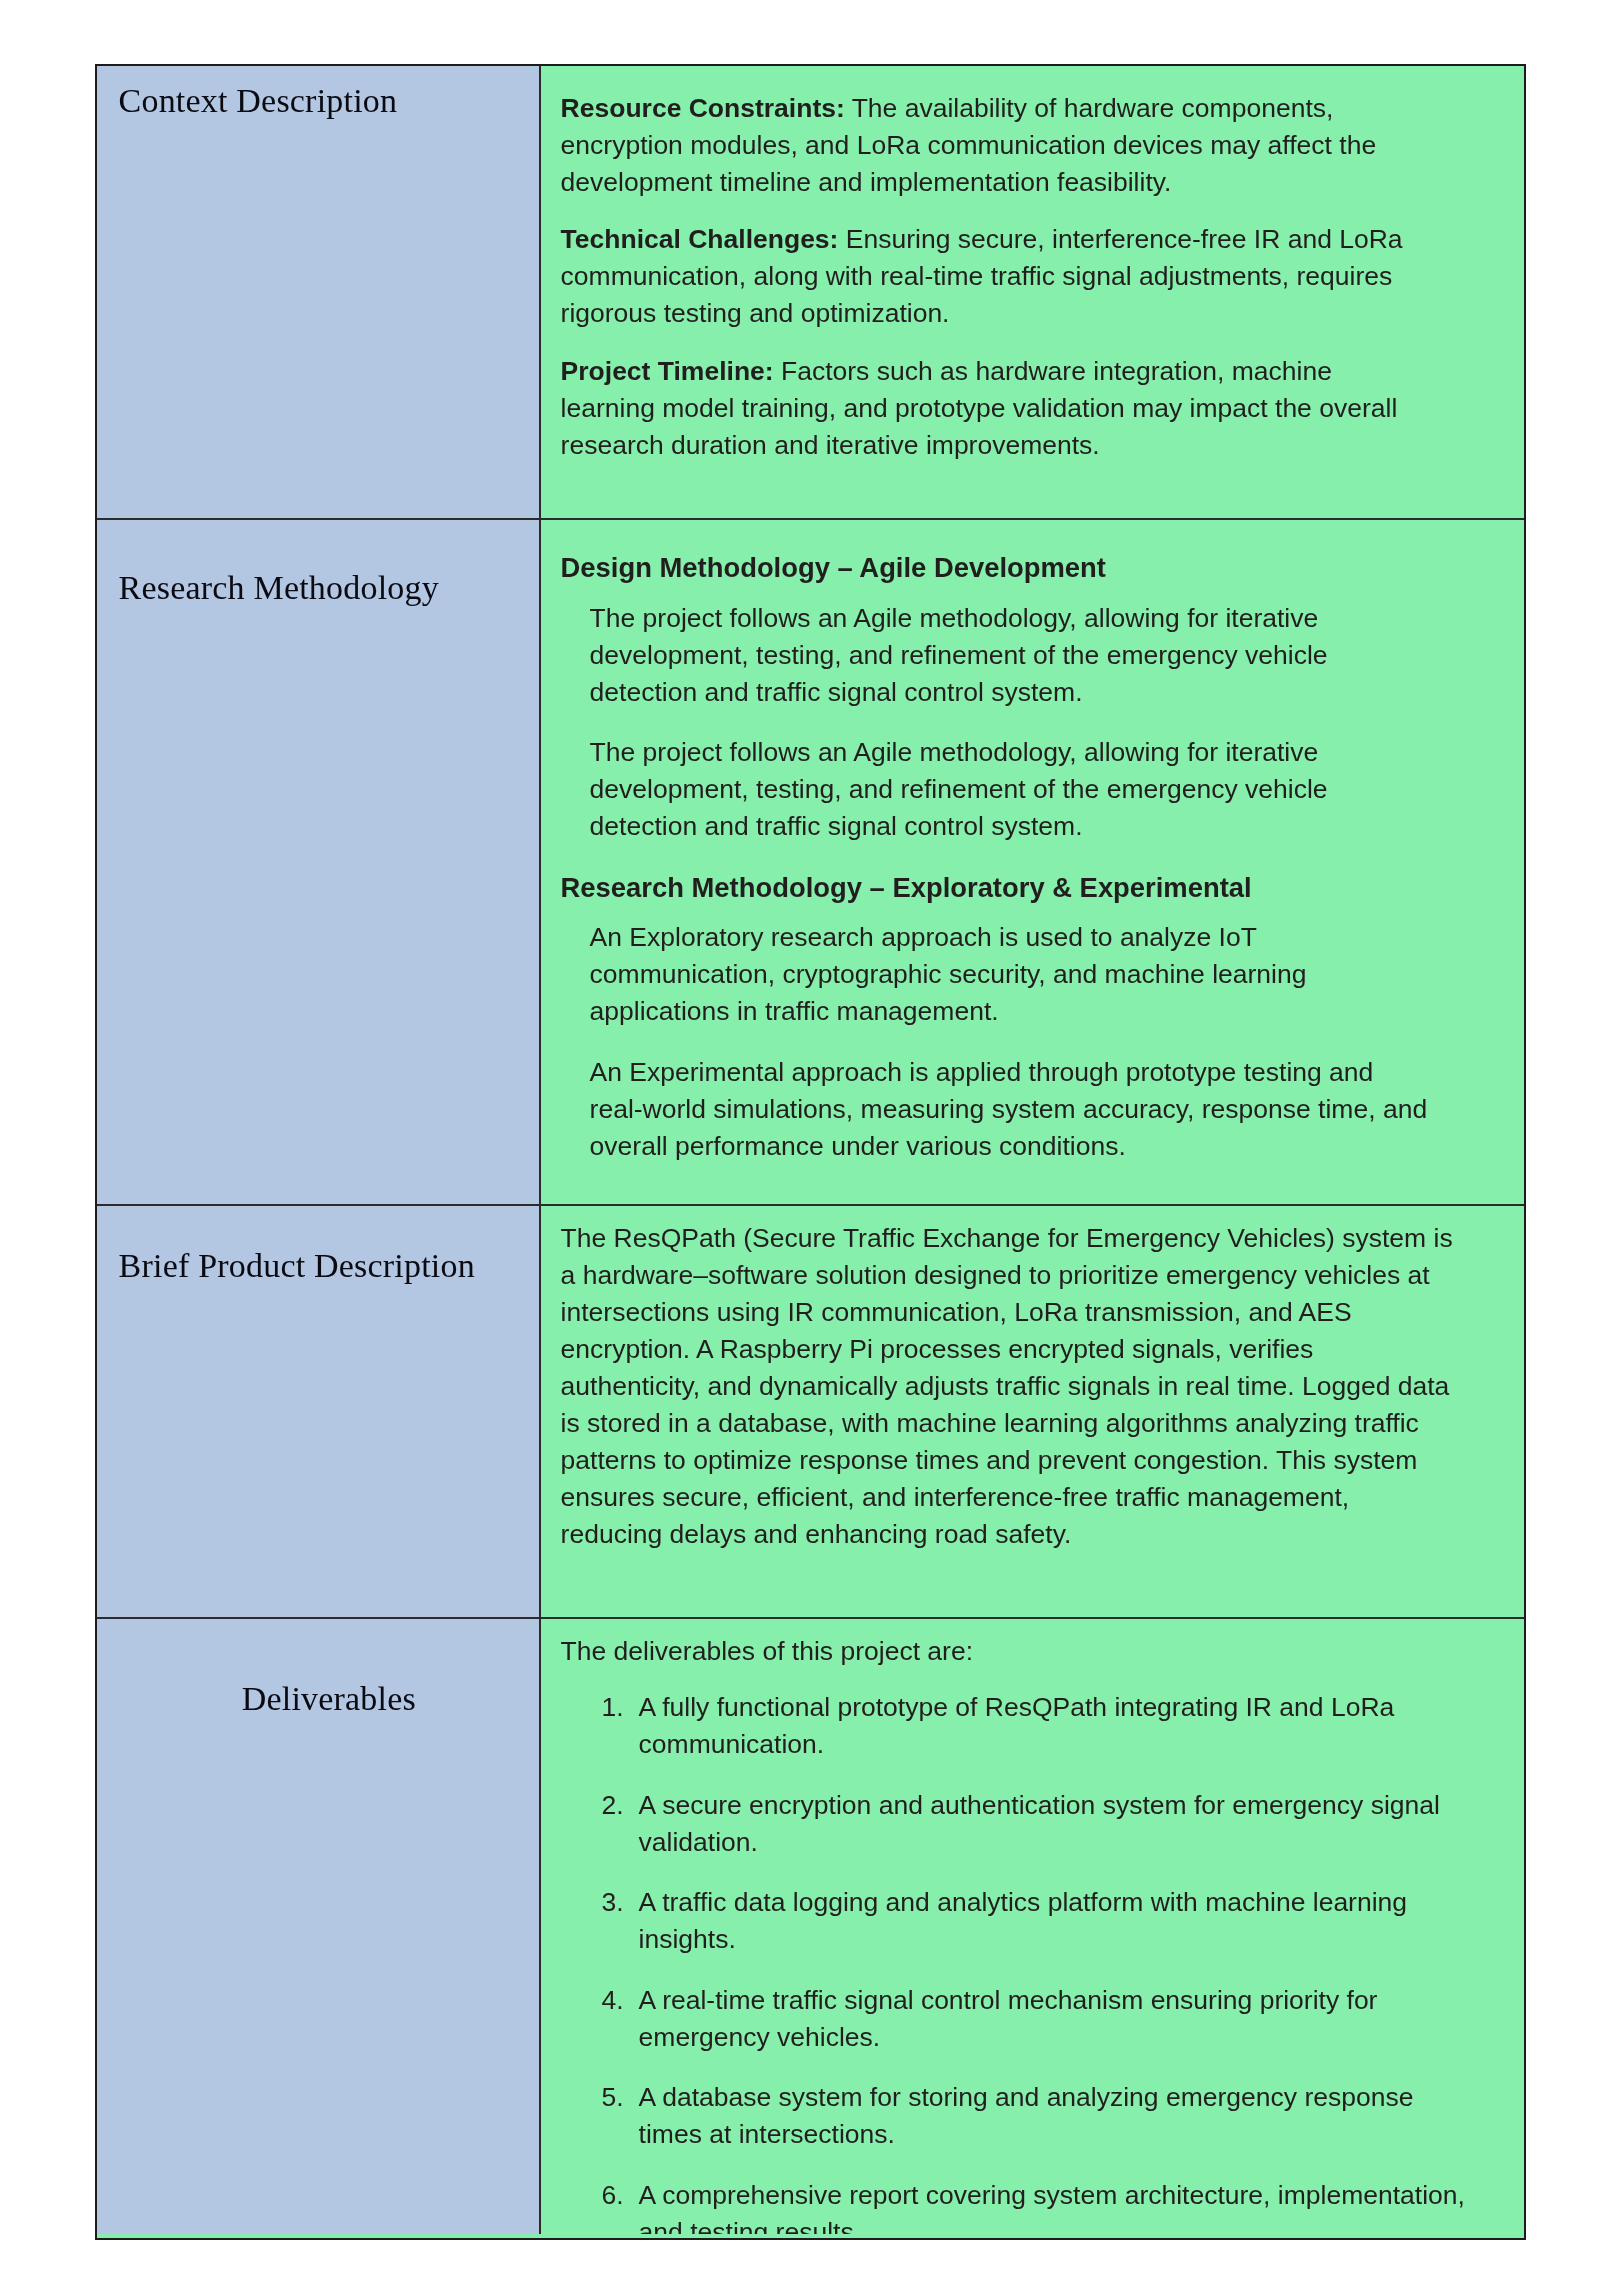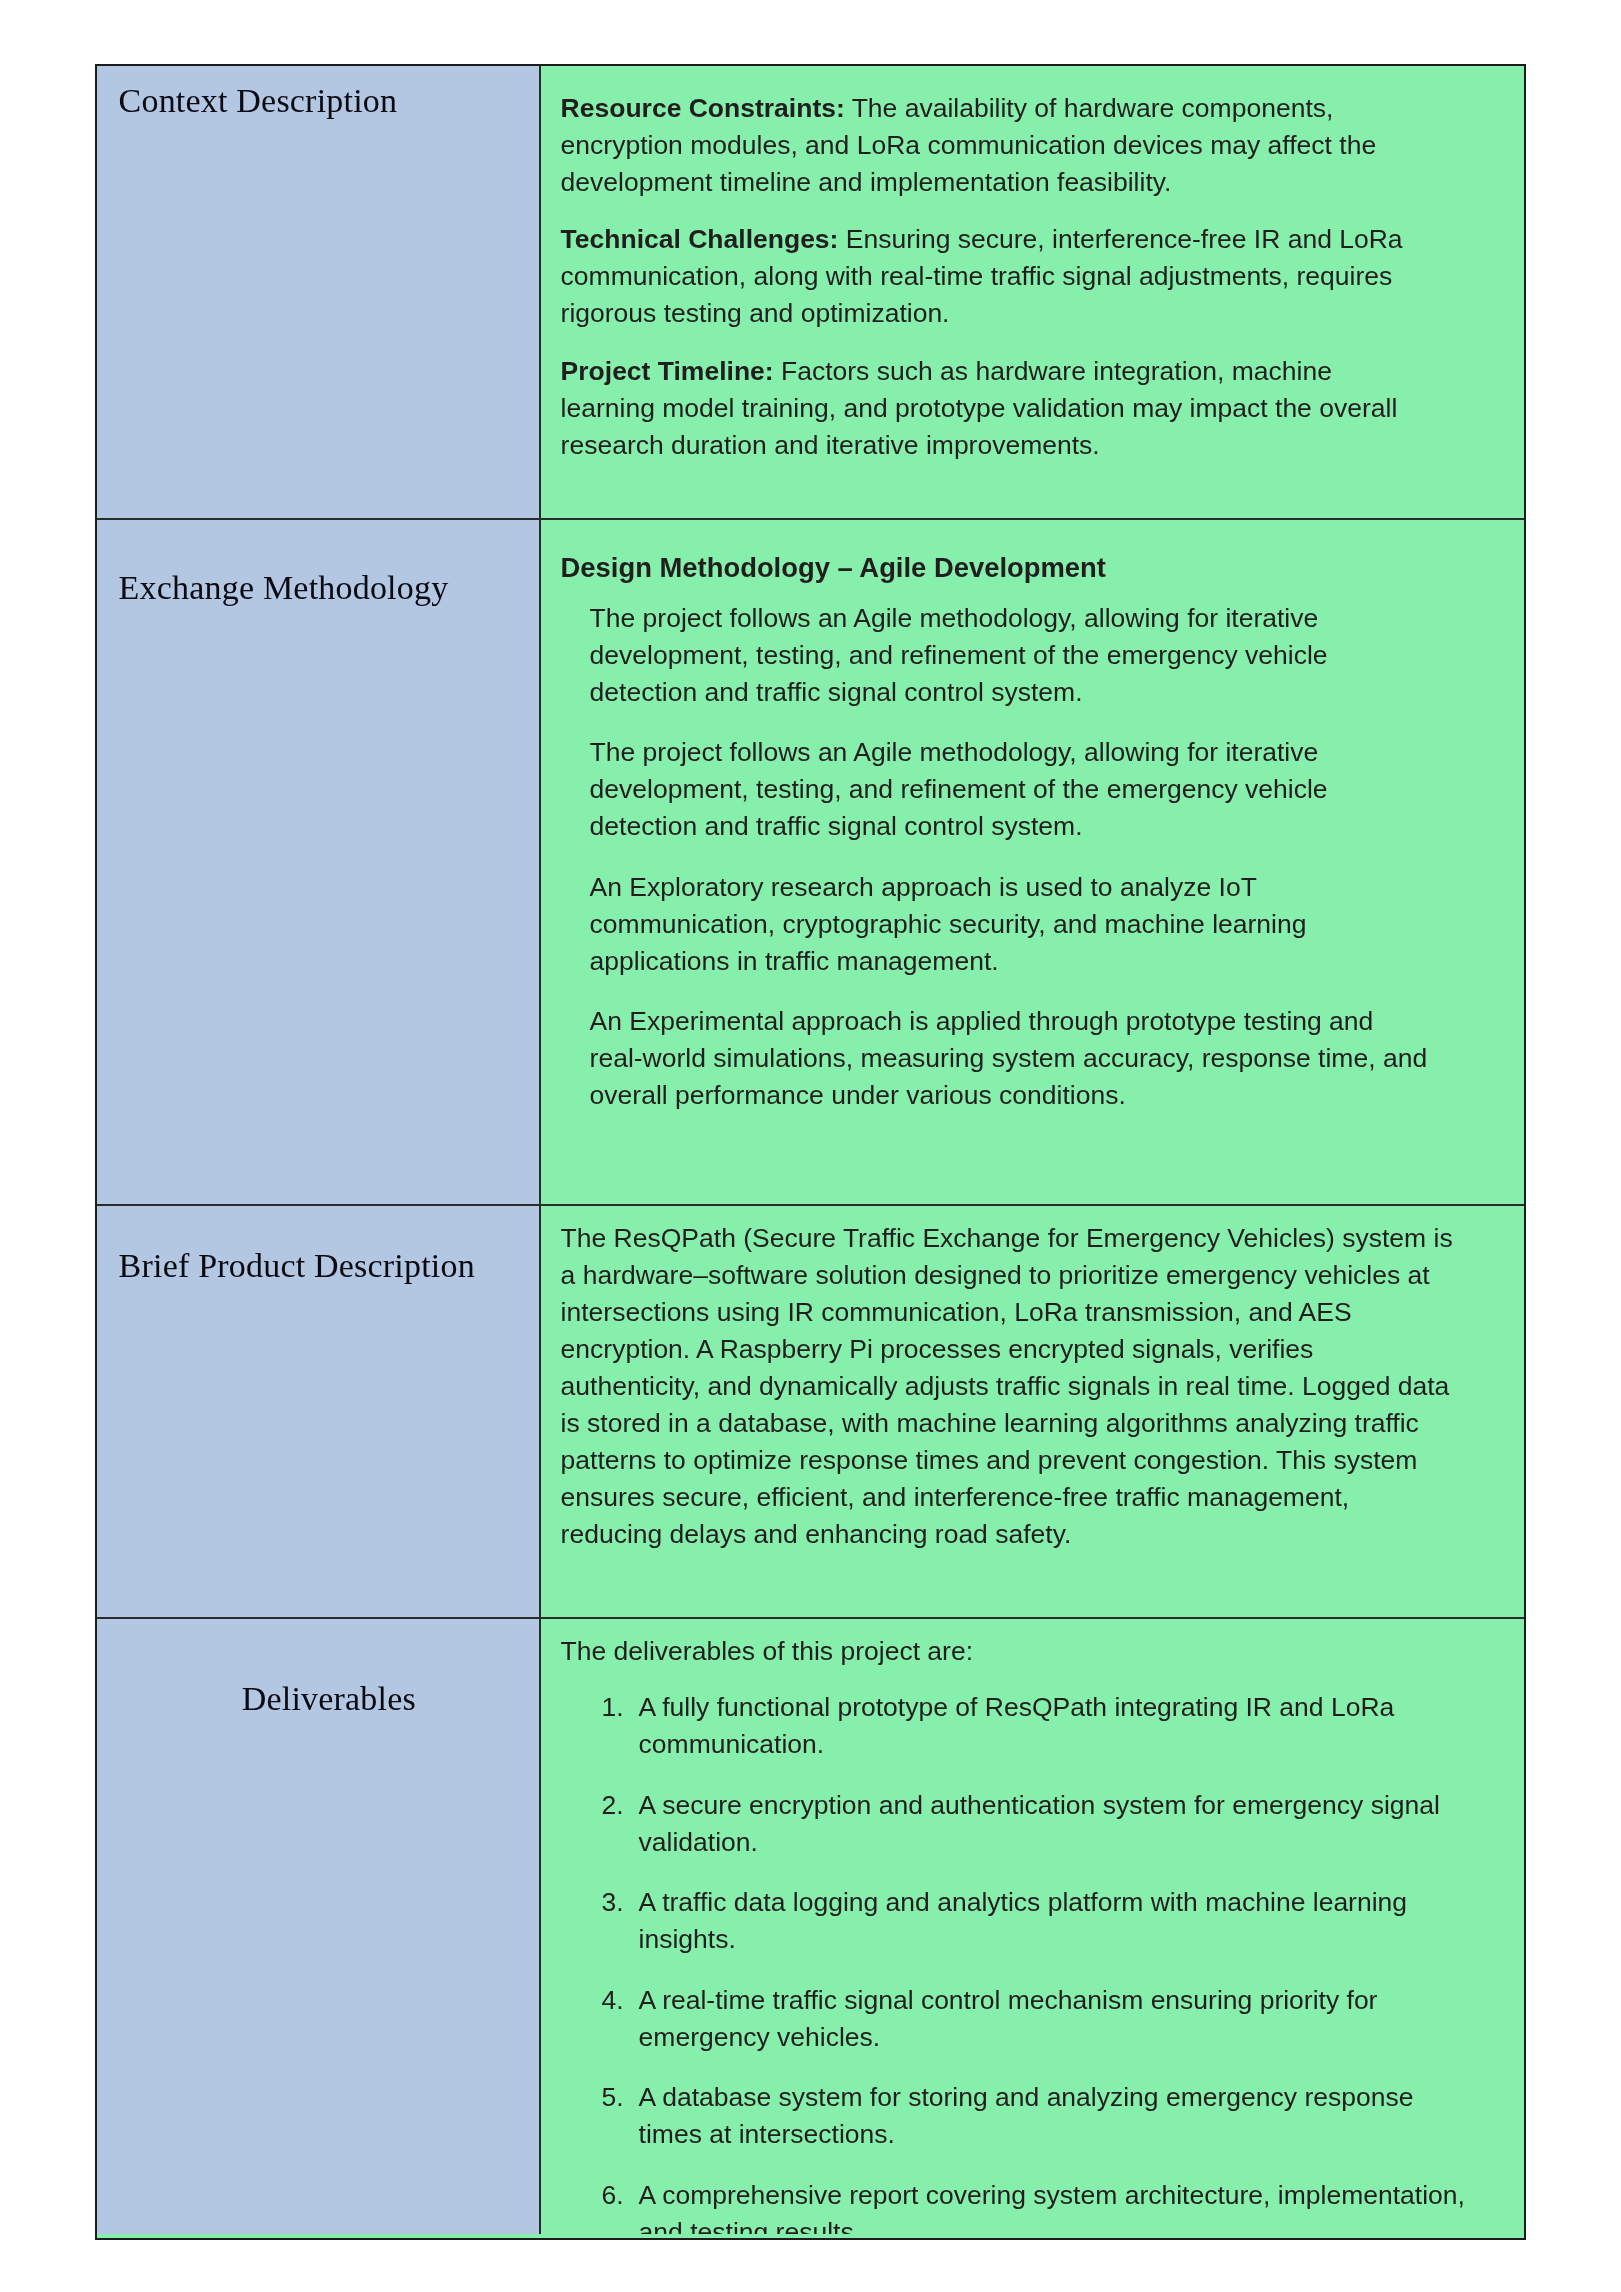--- a/index.html
+++ b/index.html
@@ -87,26 +87,27 @@
     </div>
     <div class="cell-content">
       <p class="para"><strong>Resource Constraints:</strong><span> The availability of hardware components, encryption modules, and LoRa communication devices may affect the development timeline and implementation feasibility.</span></p>
       <p class="para"><strong>Technical Challenges:</strong><span> Ensuring secure, interference-free IR and LoRa communication, along with real-time traffic signal adjustments, requires rigorous testing and optimization.</span></p>
       <p class="para"><strong>Project Timeline:</strong><span> Factors such as hardware integration, machine learning model training, and prototype validation may impact the overall research duration and iterative improvements.</span></p>
     </div>
   </div>
 
   <div class="row r2">
     <div class="cell-label">
-      <div class="row-label">Exchange Methodology</div>
+      <div class="row-label">Research Methodology</div>
     </div>
     <div class="cell-content">
       <div class="sec-heading">Design Methodology – Agile Development</div>
       <p class="indent">The project follows an Agile methodology, allowing for iterative development, testing, and refinement of the emergency vehicle detection and traffic signal control system.</p>
       <p class="indent">The project follows an Agile methodology, allowing for iterative development, testing, and refinement of the emergency vehicle detection and traffic signal control system.</p>
+      <div class="sec-heading second">Research Methodology – Exploratory &amp; Experimental</div>
       <p class="indent">An Exploratory research approach is used to analyze IoT communication, cryptographic security, and machine learning applications in traffic management.</p>
       <p class="indent">An Experimental approach is applied through prototype testing and real-world simulations, measuring system accuracy, response time, and overall performance under various conditions.</p>
     </div>
   </div>
 
   <div class="row r3">
     <div class="cell-label">
       <div class="row-label">Brief Product Description</div>
     </div>
     <div class="cell-content">

